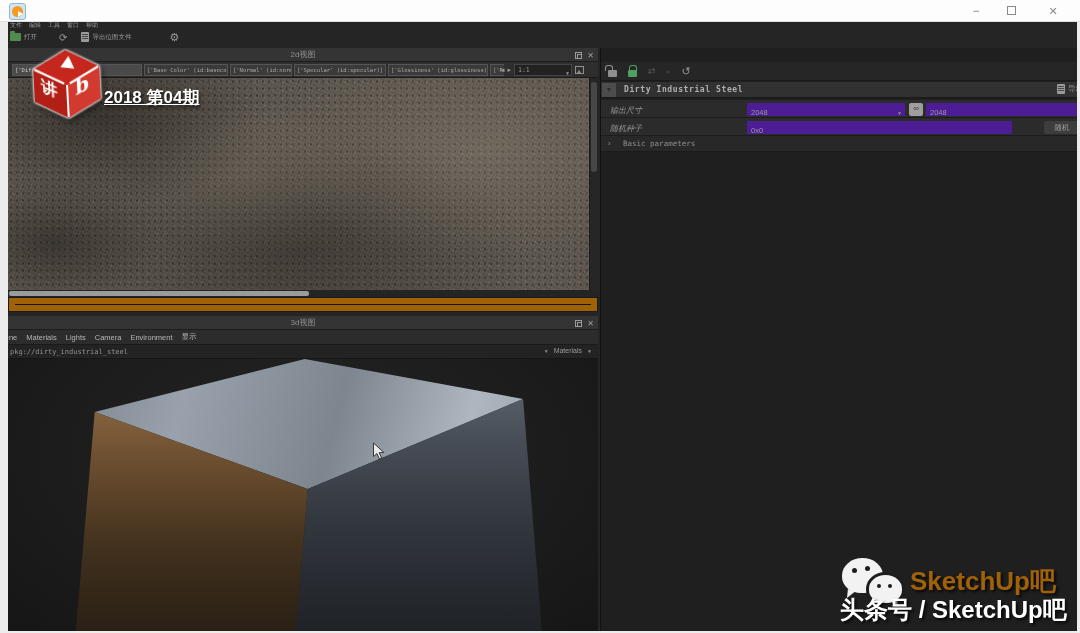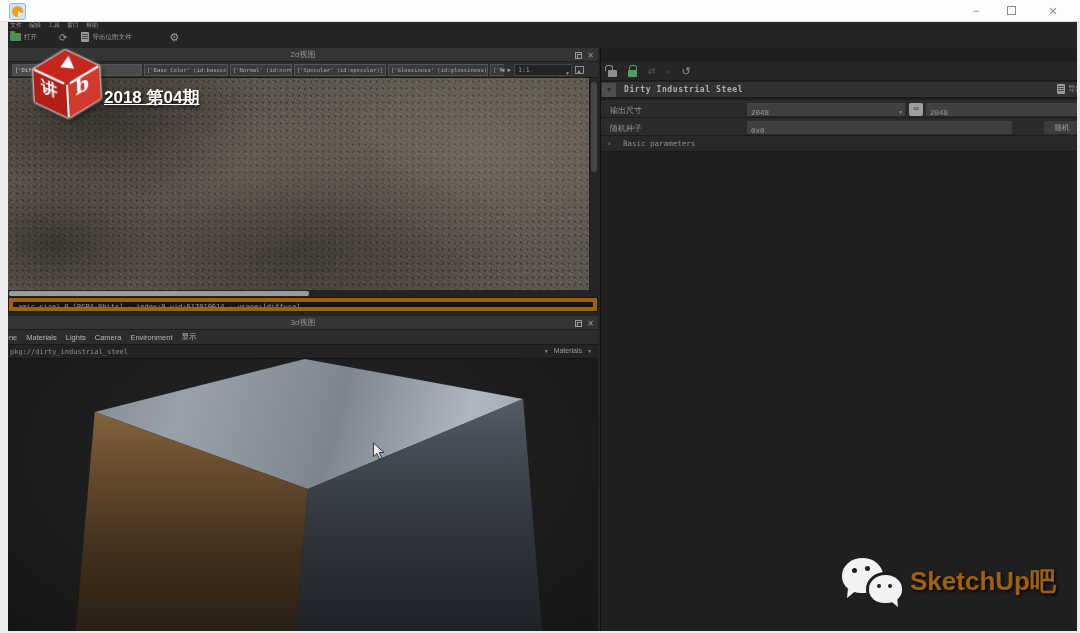--- a/index.html
+++ b/index.html
@@ -62,21 +62,21 @@
       repeating-linear-gradient(23deg, rgba(0,0,0,.10) 0 1px, transparent 1px 4px),
       repeating-linear-gradient(113deg, rgba(255,255,255,.05) 0 1px, transparent 1px 3px),
       radial-gradient(circle, rgba(0,0,0,.30) 0.8px, transparent 1.6px),
       radial-gradient(circle, rgba(255,255,255,.10) 0.7px, transparent 1.4px);
     background-size:100% 100%,100% 100%,100% 100%,100% 100%,100% 100%,100% 100%,100% 100%,6px 7px,9px 8px; }
   .vscroll { left:589px; top:78px; width:9px; height:212px; background:#262626; border-left:1px solid #1a1a1a; }
   .vscroll .thumb { position:absolute; left:1px; top:4px; width:6px; height:90px; background:#474747; border-radius:3px; }
   .hscroll { left:8px; top:290px; width:590px; height:7px; background:#242424; }
   .hscroll .thumb { position:absolute; left:1px; top:1px; width:300px; height:5px; background:#9b9b9b; border-radius:2px; }
   .statusbar { left:8px; top:297px; width:590px; height:15px; background:#1b1b1b; }
-  .statusbar .inner { position:absolute; left:1px; top:1px; right:1px; bottom:1px; background:#151515; border:4px solid #a16207; color:#9a9a9a; font-family:"DejaVu Sans Mono", monospace; font-size:7px; line-height:11px; padding-left:5px; white-space:nowrap; overflow:hidden; }
+  .statusbar .inner { position:absolute; left:1px; top:1px; right:1px; bottom:1px; background:#151515; border:6px solid #a16207; color:#9a9a9a; font-family:"DejaVu Sans Mono", monospace; font-size:7px; line-height:11px; padding-left:15px; white-space:nowrap; overflow:hidden; }
 
   
   .v3d-title { left:8px; top:316px; width:590px; }
   .v3d-menu { left:8px; top:330px; width:590px; height:15px; background:#2c2c2c; border-bottom:1px solid #1a1a1a; display:flex; gap:9px; align-items:center; padding-left:2px; overflow:hidden; }
   .v3d-menu span { font-size:7.5px; color:#b5b5b5; white-space:nowrap; }
   .v3d-menu span:first-child { margin-left:-14px; }
   .matbar { left:8px; top:345px; width:590px; height:14px; background:#232323; border-bottom:1px solid #161616; }
   .matpath { position:absolute; left:2px; top:3px; color:#8f8f8f; font-family:"DejaVu Sans Mono", monospace; font-size:7px; }
   .matsel { position:absolute; right:6px; top:2px; display:flex; align-items:center; gap:5px; }
   .matsel .dd { color:#8f8f8f; font-size:5px; }
@@ -121,22 +121,22 @@
   .dimmer { color:#3c3c3c; font-size:8px; }
   .resetglyph { color:#9a9a9a; font-size:11px; }
 
   .graph-header { position:absolute; left:0; top:34px; width:100%; height:16px; background:#313131; border-bottom:1px solid #191919; }
   .graph-toggle { position:absolute; left:1px; top:1px; width:14px; height:14px; background:#4d4d4d; color:#2c2c2c; font-size:8px; text-align:center; line-height:14px; }
   .graph-name { position:absolute; left:23px; top:3px; color:#b0b0b0; font-family:"DejaVu Sans Mono", monospace; font-weight:bold; font-size:8px; letter-spacing:.6px; }
   .graph-export { position:absolute; left:456px; top:2px; display:flex; align-items:center; gap:3px; }
   .graph-export .lbl { color:#8f8f8f; font-size:7.5px; white-space:nowrap; }
 
   .prow { position:absolute; left:0; width:100%; height:18px; background:#2b2b2b; border-bottom:1px solid #1c1c1c; }
-  .prow .plabel { position:absolute; left:9px; top:5px; font-size:8px; color:#969696; }
-  .pfield { position:absolute; top:3px; height:13px; background:#404040; color:#9a9a9a; font-family:Liberation Mono, monospace; font-size:7.5px; line-height:12px; padding:4px 4px; }
+  .prow .plabel { position:absolute; left:9px; top:5px; font-style:italic; font-size:8px; color:#969696; }
+  .pfield { position:absolute; top:3px; height:13px; background:#4c1d95; color:#9a9a9a; font-family:Liberation Sans, sans-serif; font-size:7.5px; line-height:12px; padding:4px 4px; }
   .pfield .dd { position:absolute; right:3px; top:4px; font-size:5px; color:#8f8f8f; }
   .linkbtn { position:absolute; left:308px; top:3px; width:14px; height:13px; background:#9e9e9e; border-radius:2px; color:#3a3a3a; font-size:8px; text-align:center; line-height:12px; }
   .seedbtn { position:absolute; left:443px; top:3px; width:36px; height:13px; background:#3d3d3d; border-radius:2px; color:#a0a0a0; font-size:7.5px; text-align:center; line-height:13px; }
   .psection { position:absolute; left:0; top:88px; width:100%; height:16px; background:#282828; border-bottom:1px solid #1a1a1a; color:#8f8f8f; }
   .psection .chev { position:absolute; left:7px; top:3px; font-size:8px; }
   .psection .lbl { position:absolute; left:22px; top:3px; font-family:"DejaVu Sans Mono", monospace; font-size:7.5px; }
 
   
   .wm-top { left:34px; top:50px; width:300px; height:70px; pointer-events:none; }
   .logo-cube { position:absolute; left:0; top:0; width:66px; height:68px; transform:rotate(-3deg);
@@ -336,15 +336,16 @@
     </div>
     <span class="wm-top-text">2018 第04期</span>
   </div>
 
   <div class="abs wm-bottom">
     <div class="wc-icon">
       <div class="wc-b1"></div>
       <div class="wc-b2"></div>
     </div>
     <span class="wm-line1">SketchUp吧</span>
+    <span class="wm-line2">头条号 / SketchUp吧</span>
   </div>
 
 </div>
 
 </body></html>

